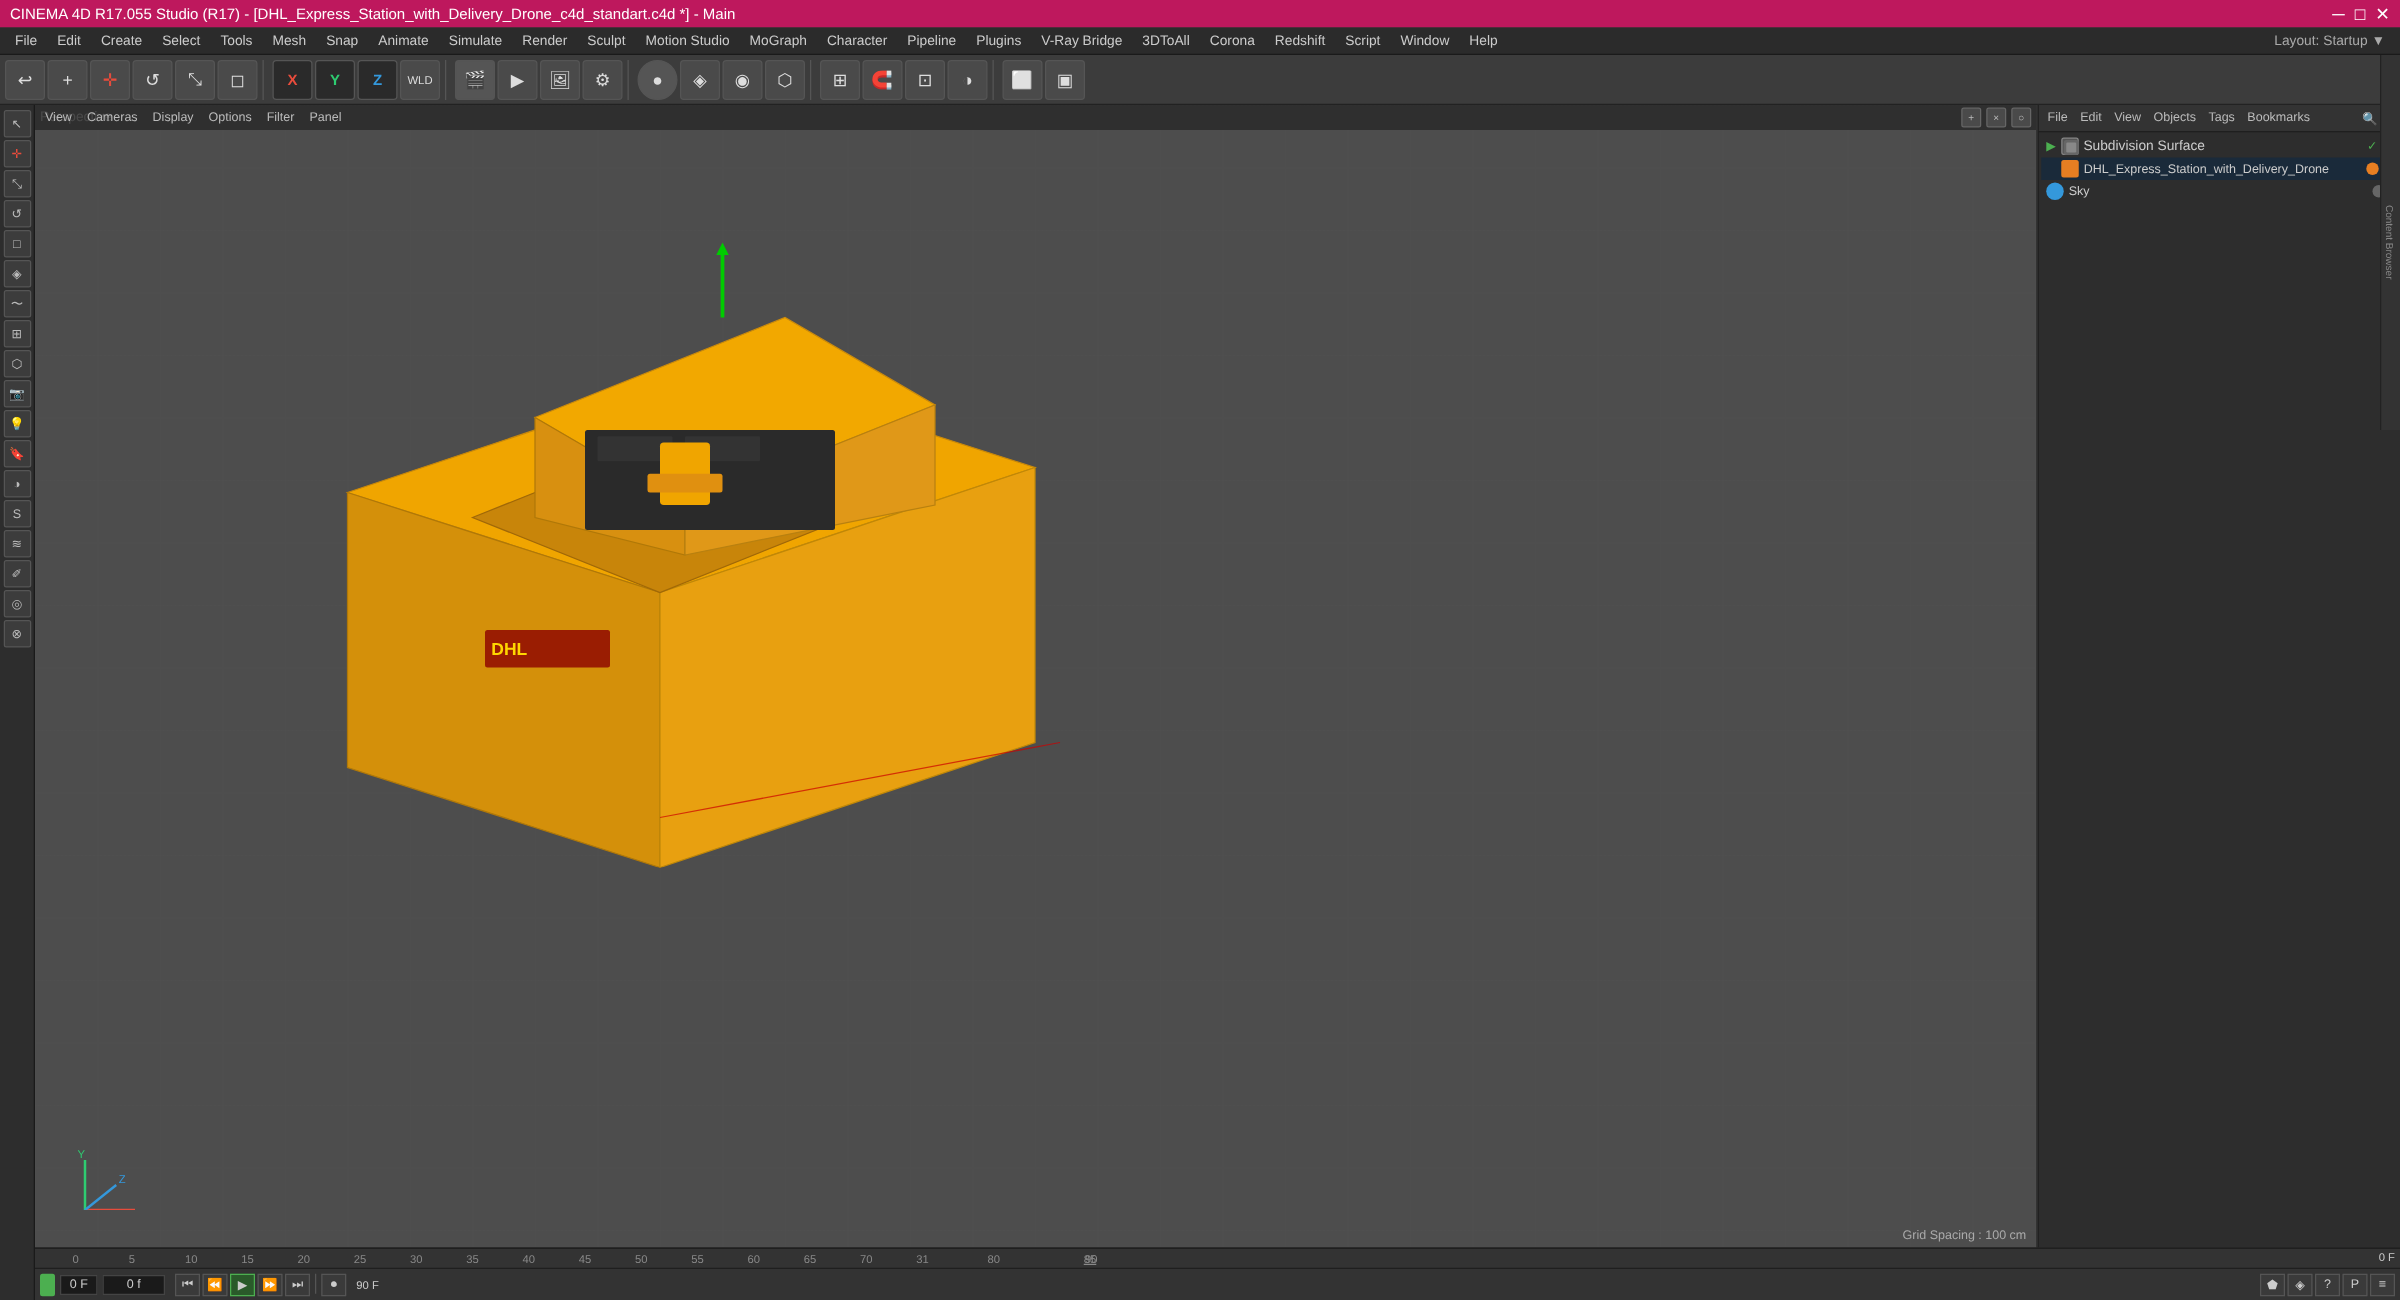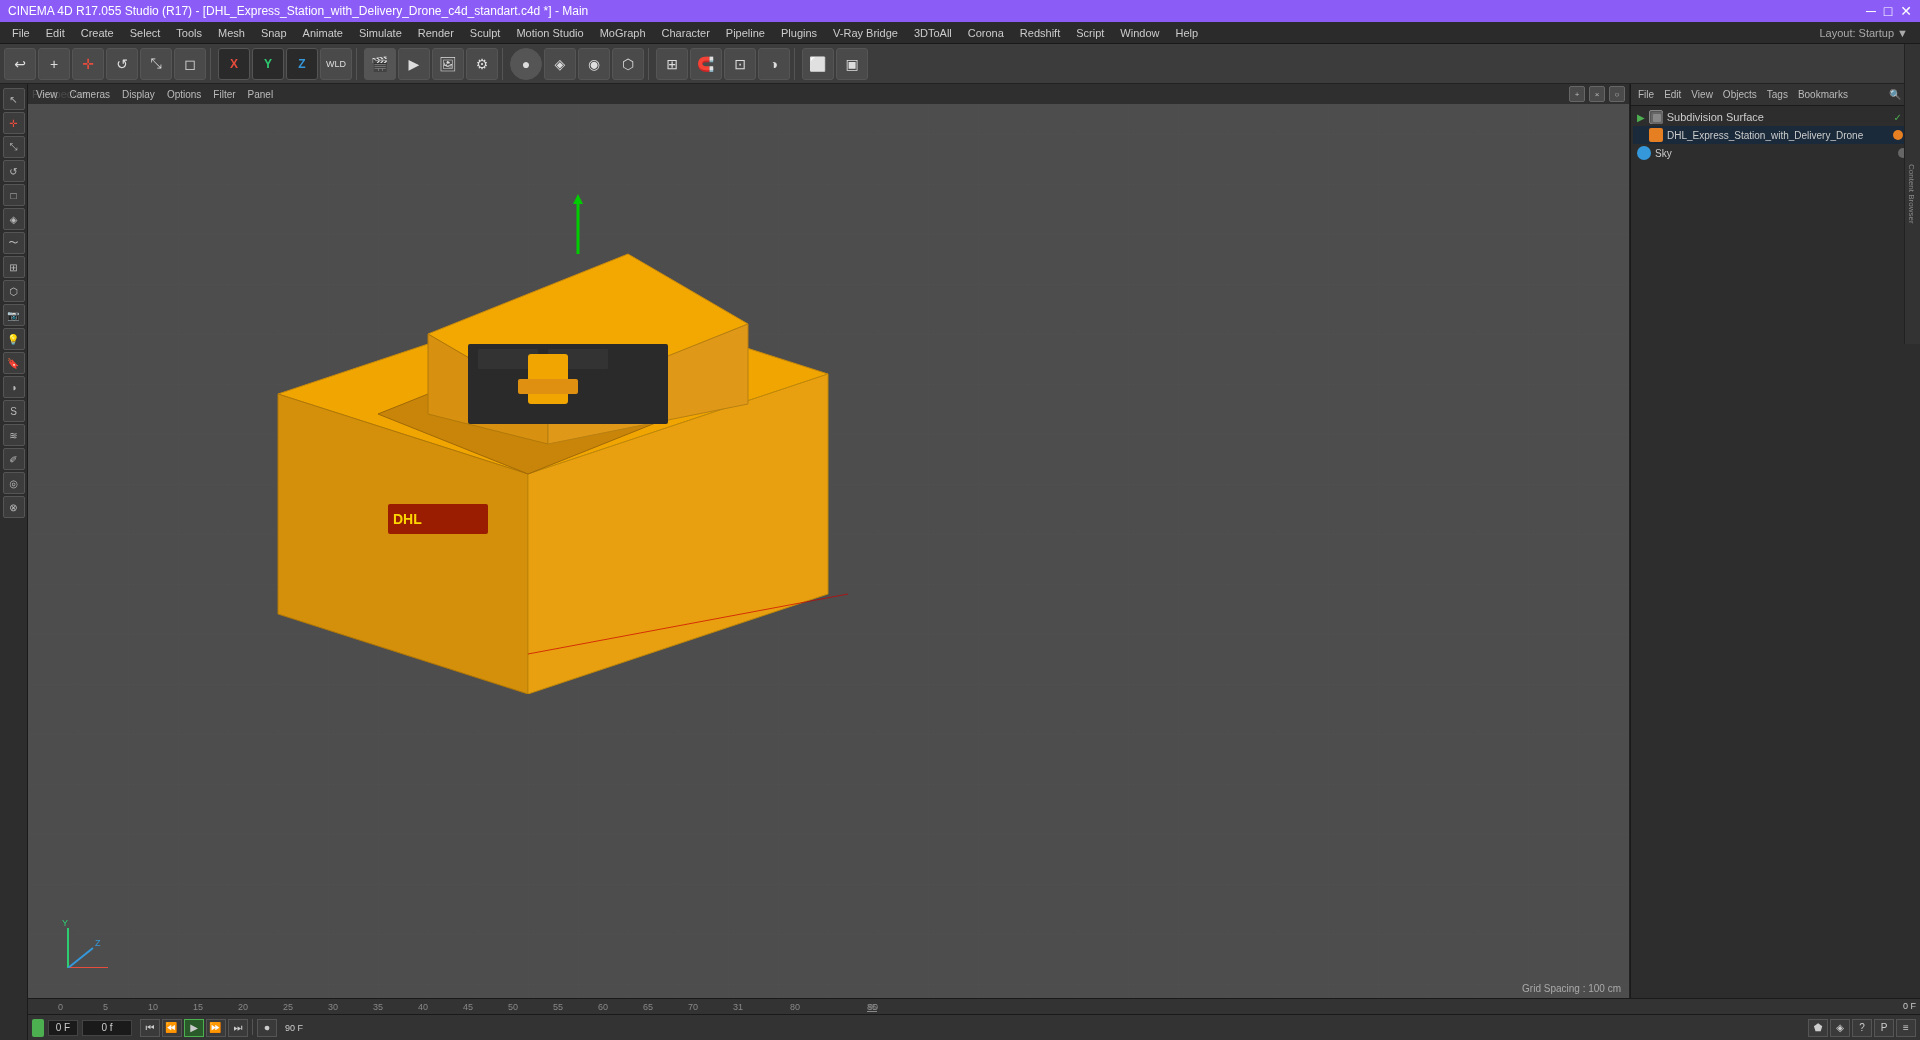--- a/index.html
+++ b/index.html
@@ -1,20 +1,20 @@
 <!DOCTYPE html>
 <html><head>
   <meta charset="utf-8">
   <style>
     * { box-sizing: border-box; margin: 0; padding: 0; }
     body { background: #3a3a3a; font-family: Arial, sans-serif; font-size: 11px; color: #ccc; width: 1920px; height: 1040px; overflow: hidden; }
 
     
     #title-bar {
-      background: #8b5cf6;
+      background: #be185d;
       height: 22px;
       display: flex;
       align-items: center;
       justify-content: space-between;
       padding: 0 8px;
       color: white;
       font-size: 12px;
     }
     #title-bar-controls { display: flex; gap: 8px; }
     #title-bar-controls span { cursor: pointer; font-size: 14px; }

